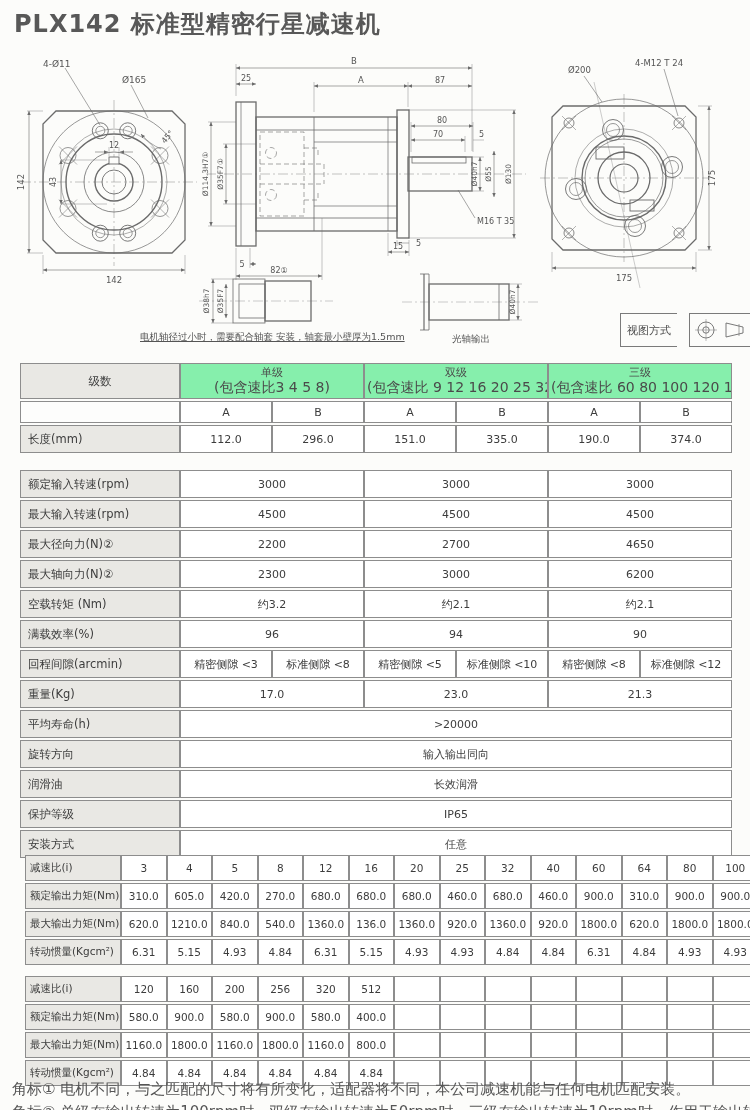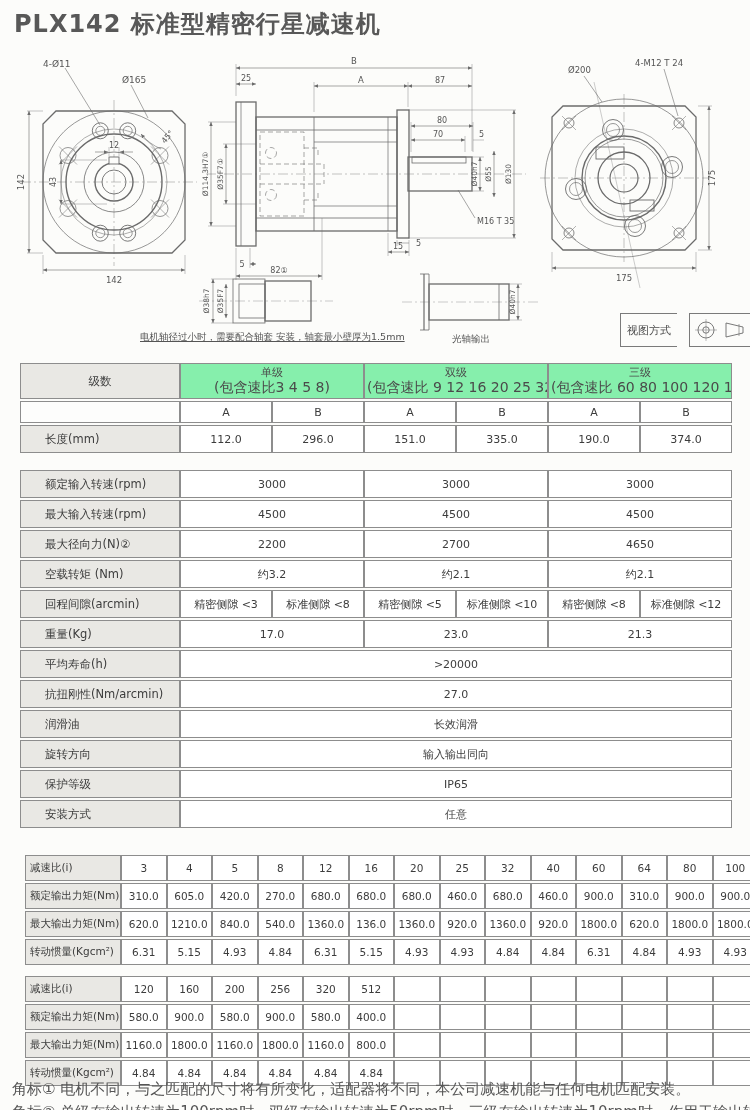--- a/index.html
+++ b/index.html
@@ -9,21 +9,21 @@
   svg text{fill:#555;font-family:"DejaVu Sans","Liberation Sans",sans-serif;}
   .cap{position:absolute;font-size:9.5px;color:#555;white-space:nowrap;}
   
   .viewmode{position:absolute;left:620px;top:313px;display:flex;gap:12px;}
   .viewmode .vm{border:1px solid #7a7a7a;height:32px;display:flex;align-items:center;justify-content:center;background:#fcfcfa;}
   .viewmode .vm.lbl{width:56px;font-size:11px;color:#4a4a4a;border-right:none;}
   .viewmode .vm.ic{width:60px;}
   
   table{border-collapse:separate;border-spacing:0 2px;table-layout:fixed;position:absolute;}
   td{border:1px solid #8d8d8d;background:#fff;font-size:11px;text-align:center;height:24px;padding:1px 2px;white-space:nowrap;overflow:hidden;color:#3c3c3c;}
-  td.lbl{background:#e9e8e4;text-align:left;padding-left:24px;font-size:11.5px;}
+  td.lbl{background:#e9e8e4;text-align:left;padding-left:7px;font-size:11.5px;}
   td.lbl.empty{background:#fdfdfc;}
   tr.spacer td{border:none;background:transparent;height:11px;}
   tr.ab td{height:18px;}
   .spec{left:20px;top:361px;width:712px;}
   .spec td.hdr{text-align:center;padding-left:2px;height:32px;}
   .ghdr{height:32px;background:#86efac;line-height:1.15;}
   .gname{font-size:11px;color:#4a4a4a;}
   .gratio{font-size:14px;color:#4a4a4a;}
   .ratio{left:25px;top:853px;width:733px;}
   .ratio td{font-size:10.5px;height:22px;}
@@ -387,24 +387,36 @@
         <td colspan="2">4500</td>
         <td colspan="2">4500</td>
       </tr>
       <tr>
         <td class="lbl">最大径向力(N)②</td>
         <td colspan="2">2200</td>
         <td colspan="2">2700</td>
         <td colspan="2">4650</td>
       </tr>
       <tr>
+        <td class="lbl">最大轴向力(N)②</td>
+        <td colspan="2">2300</td>
+        <td colspan="2">3000</td>
+        <td colspan="2">6200</td>
+      </tr>
+      <tr>
         <td class="lbl">空载转矩 (Nm)</td>
         <td colspan="2">约3.2</td>
         <td colspan="2">约2.1</td>
         <td colspan="2">约2.1</td>
+      </tr>
+      <tr>
+        <td class="lbl">满载效率(%)</td>
+        <td colspan="2">96</td>
+        <td colspan="2">94</td>
+        <td colspan="2">90</td>
       </tr>
       <tr>
         <td class="lbl">回程间隙(arcmin)</td>
         <td>精密侧隙 &lt;3</td>
         <td>标准侧隙 &lt;8</td>
         <td>精密侧隙 &lt;5</td>
         <td>标准侧隙 &lt;10</td>
         <td>精密侧隙 &lt;8</td>
         <td>标准侧隙 &lt;12</td>
       </tr>
@@ -412,30 +424,26 @@
         <td class="lbl">重量(Kg)</td>
         <td colspan="2">17.0</td>
         <td colspan="2">23.0</td>
         <td colspan="2">21.3</td>
       </tr>
       <tr>
         <td class="lbl">平均寿命(h)</td>
         <td colspan="6">&gt;20000</td>
       </tr>
       <tr>
-        <td class="lbl">抗扭刚性(Nm/arcmin)</td>
-        <td colspan="6">27.0</td>
+        <td class="lbl">旋转方向</td>
+        <td colspan="6">输入输出同向</td>
       </tr>
       <tr>
         <td class="lbl">润滑油</td>
         <td colspan="6">长效润滑</td>
-      </tr>
-      <tr>
-        <td class="lbl">旋转方向</td>
-        <td colspan="6">输入输出同向</td>
       </tr>
       <tr>
         <td class="lbl">保护等级</td>
         <td colspan="6">IP65</td>
       </tr>
       <tr>
         <td class="lbl">安装方式</td>
         <td colspan="6">任意</td>
       </tr>
     </tbody>

